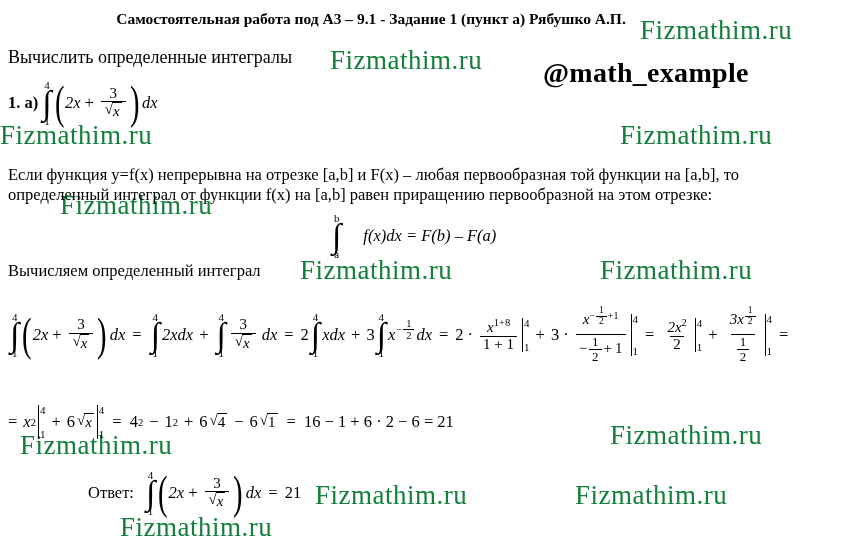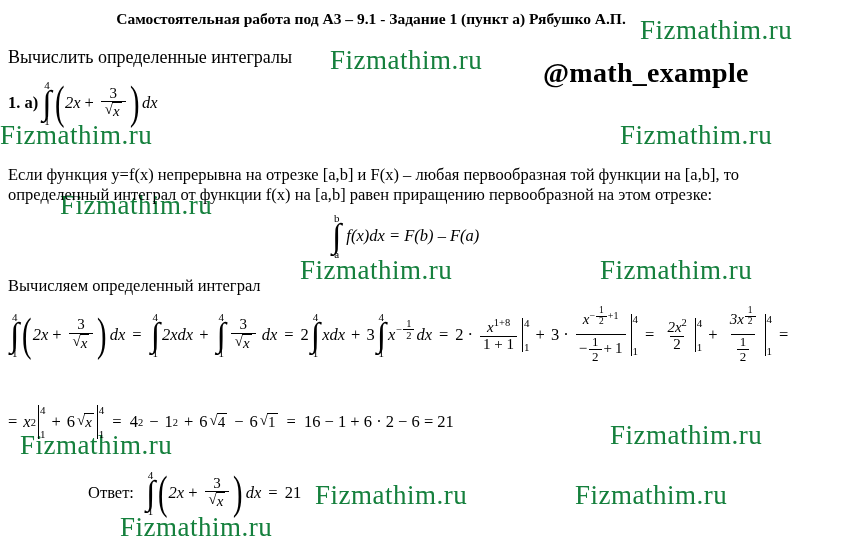--- a/index.html
+++ b/index.html
@@ -178,21 +178,21 @@
     top: 165px;
     left: 8px;
     width: 850px;
   }
   #formula-center {
     position: absolute;
     top: 213px;
     left: 330px;
   }
   #line-compute {
-    top: 276px;
+    top: 261px;
     left: 8px;
   }
 
   #mainline {
     position: absolute;
     top: 306px;
     left: 8px;
   }
   #secondline {
     position: absolute;
@@ -272,21 +272,21 @@
       <div>Если функция y=f(x) непрерывна на отрезке [a,b] и F(x) – любая первообразная той функции на [a,b], то</div>
       <div>определенный интеграл от функции f(x) на [a,b] равен приращению первообразной на этом отрезке:</div>
     </div>
 
     <div id="formula-center" class="math">
       <span class="integral">
         <span class="lim">b</span>
         <span class="sign">∫</span>
         <span class="lim">a</span>
       </span>
-      <span style="margin-left:3px;" class="it">f(x)dx = F(b) – F(a)</span>
+      <span style="margin-left:20px;" class="it">f(x)dx = F(b) – F(a)</span>
     </div>
 
     <div class="para" id="line-compute">Вычисляем определенный интеграл</div>
 
     <div id="mainline" class="math">
 
       <span class="integral">
         <span class="lim">4</span>
         <span class="sign">∫</span>
         <span class="lim">1</span>

